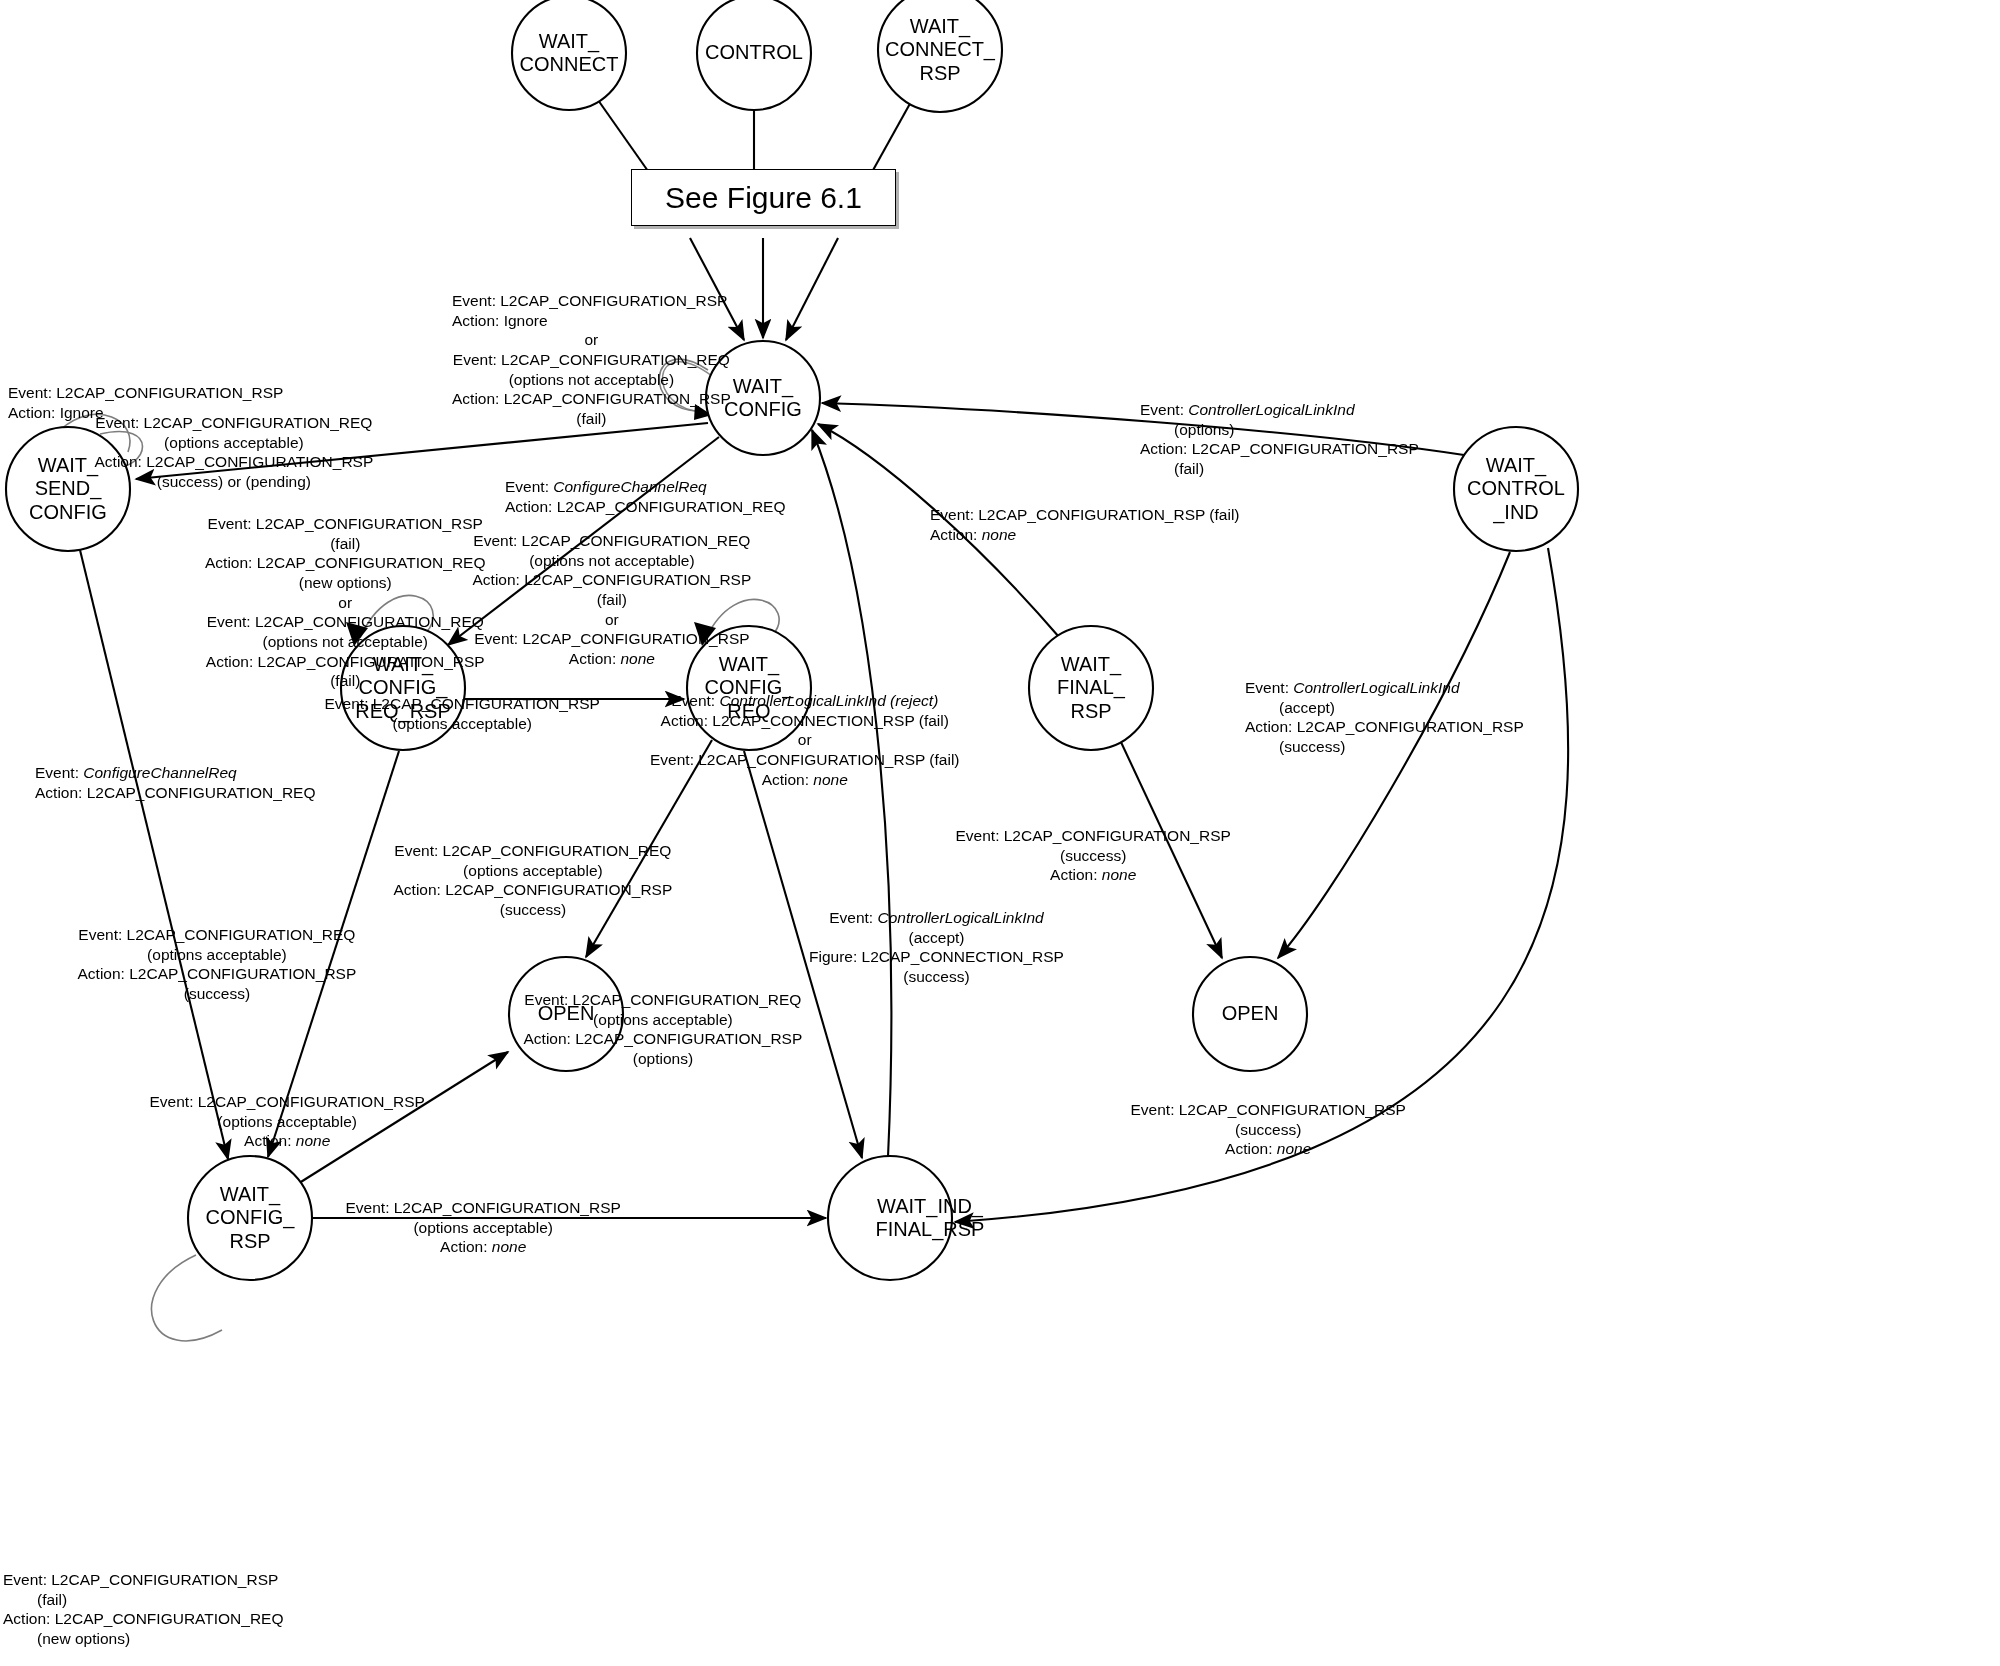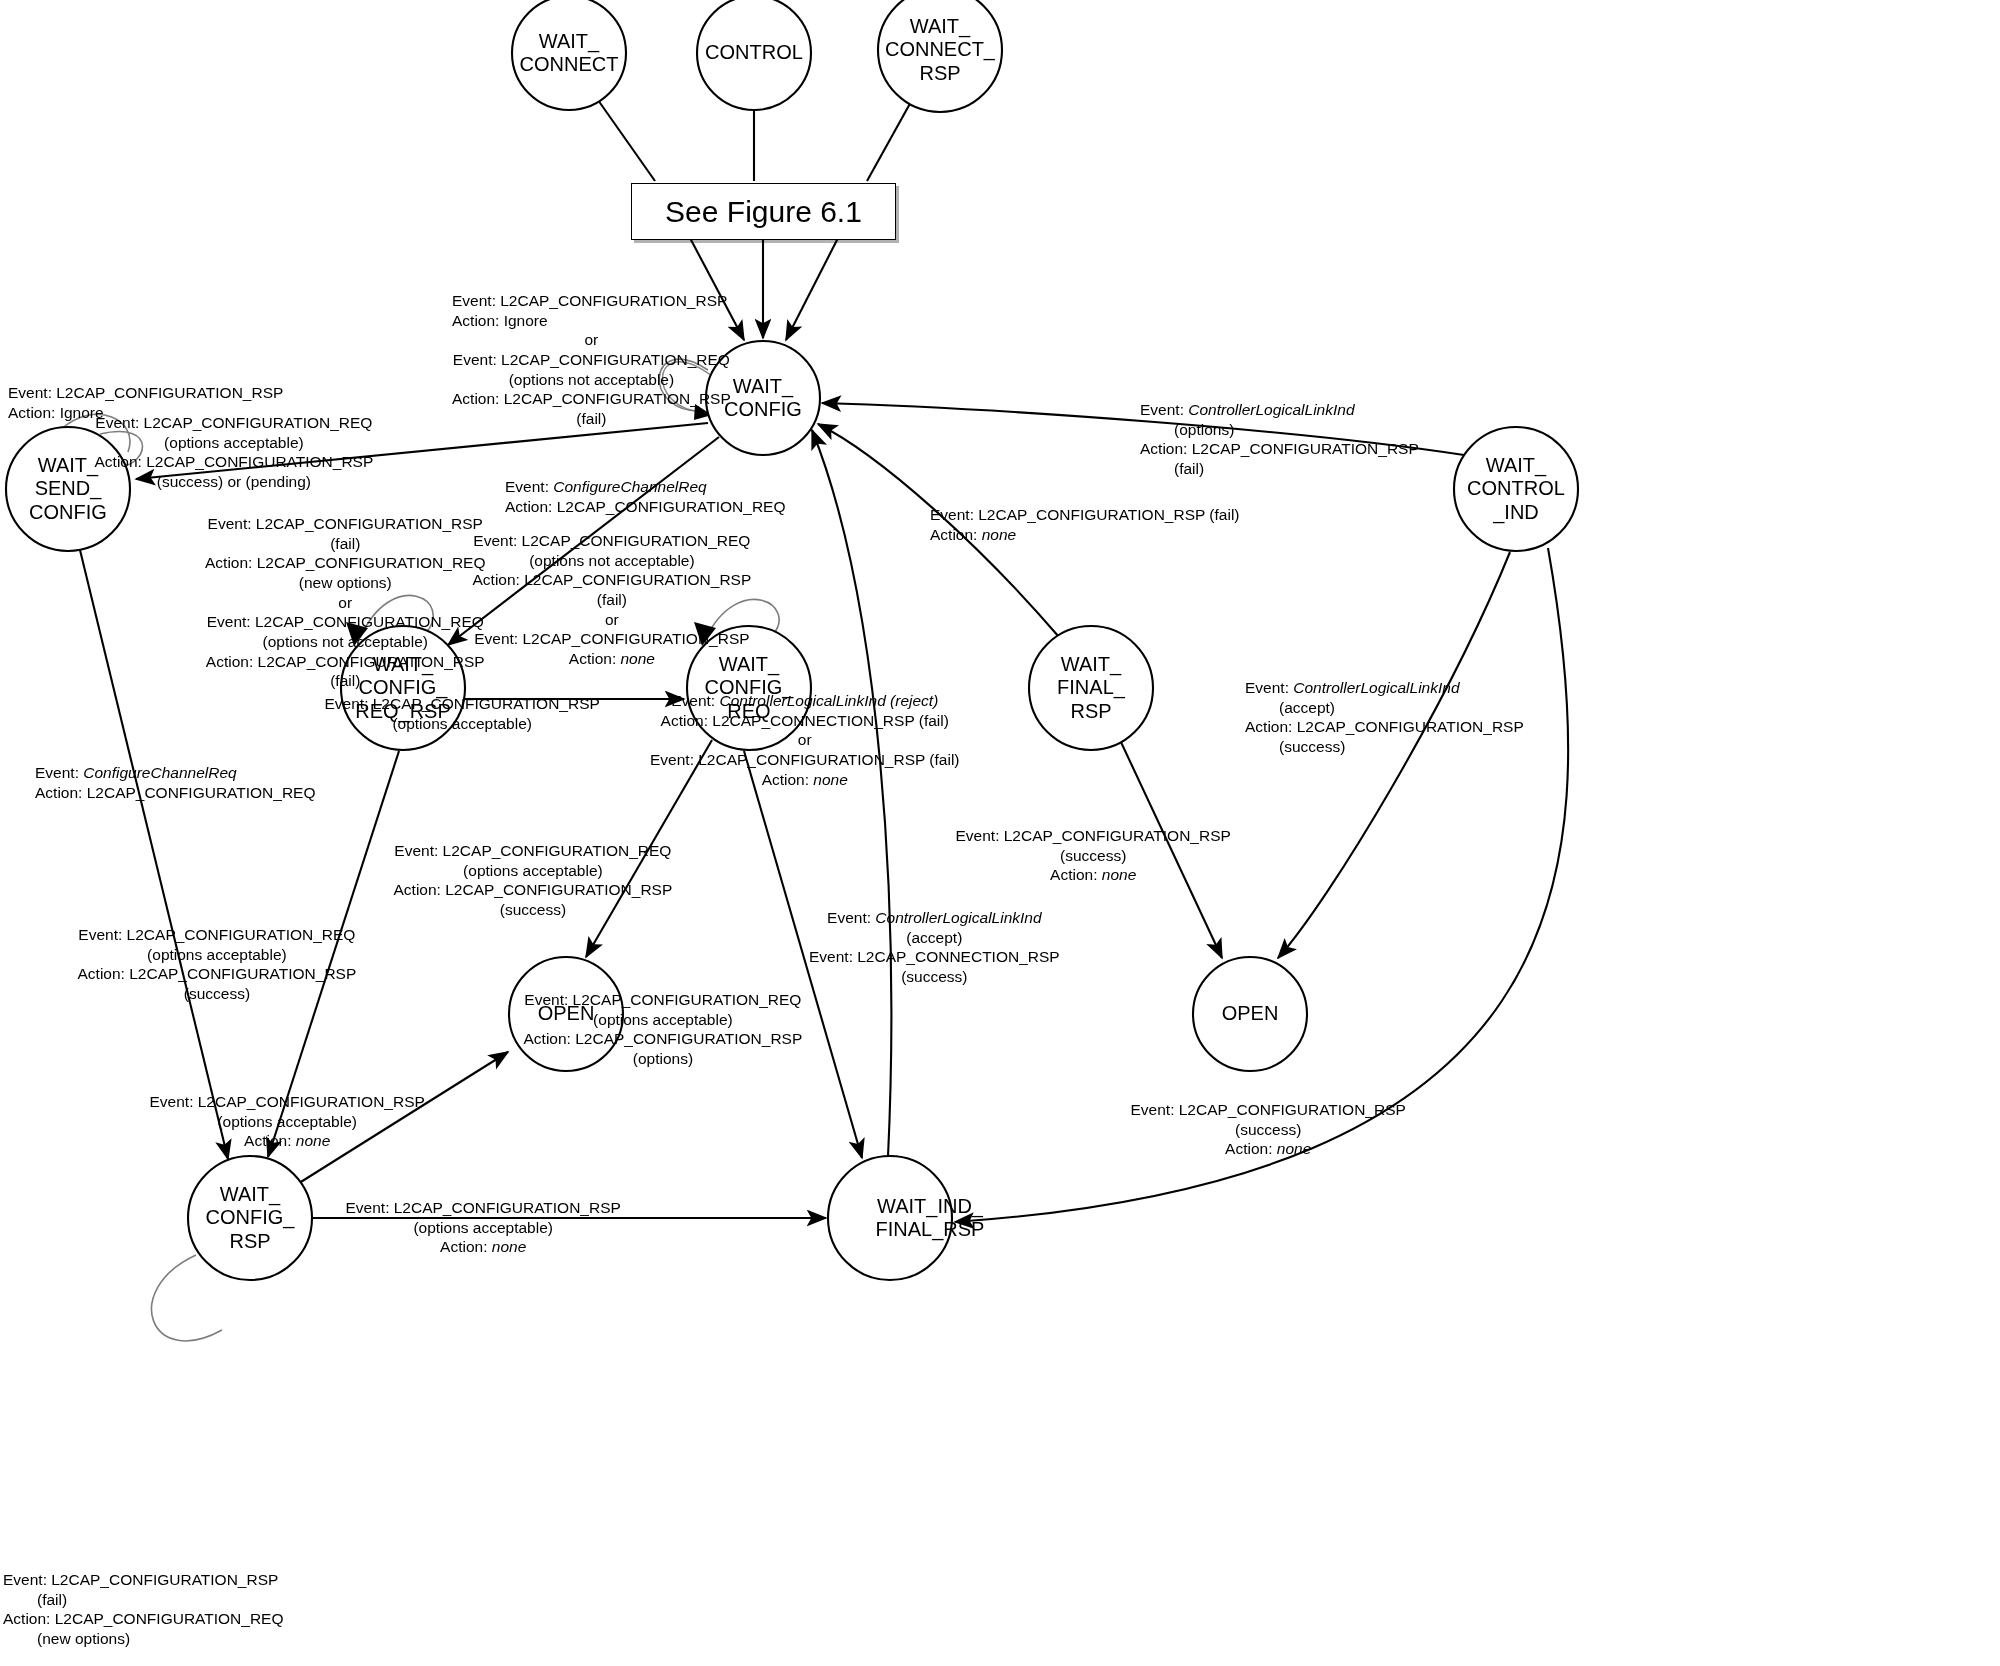--- a/index.html
+++ b/index.html
@@ -113,21 +113,21 @@
       <circle cx="403" cy="688" r="62"></circle>
       <circle cx="749" cy="688" r="62"></circle>
       <circle cx="1091" cy="688" r="62"></circle>
       <circle cx="566" cy="1014" r="57"></circle>
       <circle cx="1250" cy="1014" r="57"></circle>
       <circle cx="250" cy="1218" r="62"></circle>
       <circle cx="890" cy="1218" r="62"></circle>
     </g>
   </svg>
 
-  <div class="figbox" style="left:631px;top:183px;width:263px;height:55px;align-items:center;">
+  <div class="figbox" style="left:631px;top:169px;width:263px;height:55px;align-items:center;">
     <span>See Figure 6.1</span>
   </div>
 
   <div id="nodes">
       <div class="nodelabel" style="left: 469px; width: 200px; top: 29.5px;">WAIT_
 CONNECT</div>
       <div class="nodelabel" style="left: 654px; width: 200px; top: 41px;">CONTROL</div>
       <div class="nodelabel" style="left: 840px; width: 200px; top: 14.5px;">WAIT_
 CONNECT_
 RSP</div>
@@ -165,21 +165,21 @@
       <div class="lbl l" style="left: 930px; top: 505px;"><div style="text-align: left;">Event: L2CAP_CONFIGURATION_RSP (fail)</div><div style="text-align: left;"><span>Action: </span><span class="it">none</span></div></div>
       <div class="lbl l" style="left: 205px; top: 514px;"><div style="text-align: center;">Event: L2CAP_CONFIGURATION_RSP</div><div style="text-align: center;">(fail)</div><div style="text-align: center;">Action: L2CAP_CONFIGURATION_REQ</div><div style="text-align: center;">(new options)</div><div style="text-align: center;">or</div><div style="text-align: center;">Event: L2CAP_CONFIGURATION_REQ</div><div style="text-align: center;">(options not acceptable)</div><div style="text-align: center;">Action: L2CAP_CONFIGURATION_RSP</div><div style="text-align: center;">(fail)</div></div>
       <div class="lbl c" style="left: 472.5px; top: 531px;"><div style="text-align: center;">Event: L2CAP_CONFIGURATION_REQ</div><div style="text-align: center;">(options not acceptable)</div><div style="text-align: center;">Action: L2CAP_CONFIGURATION_RSP</div><div style="text-align: center;">(fail)</div><div style="text-align: center;">or</div><div style="text-align: center;">Event: L2CAP_CONFIGURATION_RSP</div><div style="text-align: center;"><span>Action: </span><span class="it">none</span></div></div>
       <div class="lbl c" style="left: 324.5px; top: 694px;"><div style="text-align: center;">Event: L2CAP_CONFIGURATION_RSP</div><div style="text-align: center;">(options acceptable)</div></div>
       <div class="lbl c" style="left: 650px; top: 691px;"><div style="text-align: center;"><span>Event: </span><span class="it">ControllerLogicalLinkInd (reject)</span></div><div style="text-align: center;">Action: L2CAP_CONNECTION_RSP (fail)</div><div style="text-align: center;">or</div><div style="text-align: center;">Event: L2CAP_CONFIGURATION_RSP (fail)</div><div style="text-align: center;"><span>Action: </span><span class="it">none</span></div></div>
       <div class="lbl l" style="left: 1245px; top: 678px;"><div style="text-align: left;"><span>Event: </span><span class="it">ControllerLogicalLinkInd</span></div><div style="text-align: left; padding-left: 34px;">(accept)</div><div style="text-align: left;">Action: L2CAP_CONFIGURATION_RSP</div><div style="text-align: left; padding-left: 34px;">(success)</div></div>
       <div class="lbl l" style="left: 35px; top: 763px;"><div style="text-align: left;"><span>Event: </span><span class="it">ConfigureChannelReq</span></div><div style="text-align: left;">Action: L2CAP_CONFIGURATION_REQ</div></div>
       <div class="lbl c" style="left: 955.5px; top: 826px;"><div style="text-align: center;">Event: L2CAP_CONFIGURATION_RSP</div><div style="text-align: center;">(success)</div><div style="text-align: center;"><span>Action: </span><span class="it">none</span></div></div>
       <div class="lbl c" style="left: 77.5px; top: 925px;"><div style="text-align: center;">Event: L2CAP_CONFIGURATION_REQ</div><div style="text-align: center;">(options acceptable)</div><div style="text-align: center;">Action: L2CAP_CONFIGURATION_RSP</div><div style="text-align: center;">(success)</div></div>
       <div class="lbl c" style="left: 393.5px; top: 841px;"><div style="text-align: center;">Event: L2CAP_CONFIGURATION_REQ</div><div style="text-align: center;">(options acceptable)</div><div style="text-align: center;">Action: L2CAP_CONFIGURATION_RSP</div><div style="text-align: center;">(success)</div></div>
-      <div class="lbl c" style="left: 809px; top: 908px;"><div style="text-align: center;"><span>Event: </span><span class="it">ControllerLogicalLinkInd</span></div><div style="text-align: center;">(accept)</div><div style="text-align: center;">Event: L2CAP_CONNECTION_RSP</div><div style="text-align: center;">(success)</div></div>
+      <div class="lbl c" style="left: 809px; top: 908px;"><div style="text-align: center;"><span>Event: </span><span class="it">ControllerLogicalLinkInd</span></div><div style="text-align: center;">(accept)</div><div style="text-align: center;">Figure: L2CAP_CONNECTION_RSP</div><div style="text-align: center;">(success)</div></div>
       <div class="lbl c" style="left: 523.5px; top: 990px;"><div style="text-align: center;">Event: L2CAP_CONFIGURATION_REQ</div><div style="text-align: center;">(options acceptable)</div><div style="text-align: center;">Action: L2CAP_CONFIGURATION_RSP</div><div style="text-align: center;">(options)</div></div>
       <div class="lbl c" style="left: 149.5px; top: 1092px;"><div style="text-align: center;">Event: L2CAP_CONFIGURATION_RSP</div><div style="text-align: center;">(options acceptable)</div><div style="text-align: center;"><span>Action: </span><span class="it">none</span></div></div>
       <div class="lbl c" style="left: 1130.5px; top: 1100px;"><div style="text-align: center;">Event: L2CAP_CONFIGURATION_RSP</div><div style="text-align: center;">(success)</div><div style="text-align: center;"><span>Action: </span><span class="it">none</span></div></div>
       <div class="lbl c" style="left: 345.5px; top: 1198px;"><div style="text-align: center;">Event: L2CAP_CONFIGURATION_RSP</div><div style="text-align: center;">(options acceptable)</div><div style="text-align: center;"><span>Action: </span><span class="it">none</span></div></div>
       <div class="lbl l" style="left: 3px; top: 1570px;"><div style="text-align: left;">Event: L2CAP_CONFIGURATION_RSP</div><div style="text-align: left; padding-left: 34px;">(fail)</div><div style="text-align: left;">Action: L2CAP_CONFIGURATION_REQ</div><div style="text-align: left; padding-left: 34px;">(new options)</div></div>
     </div>
 
 </div>
 
 </body></html>

